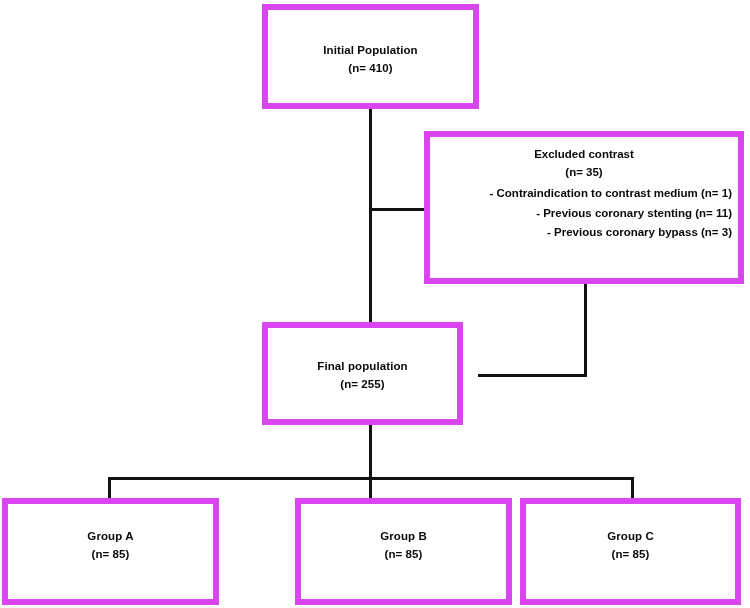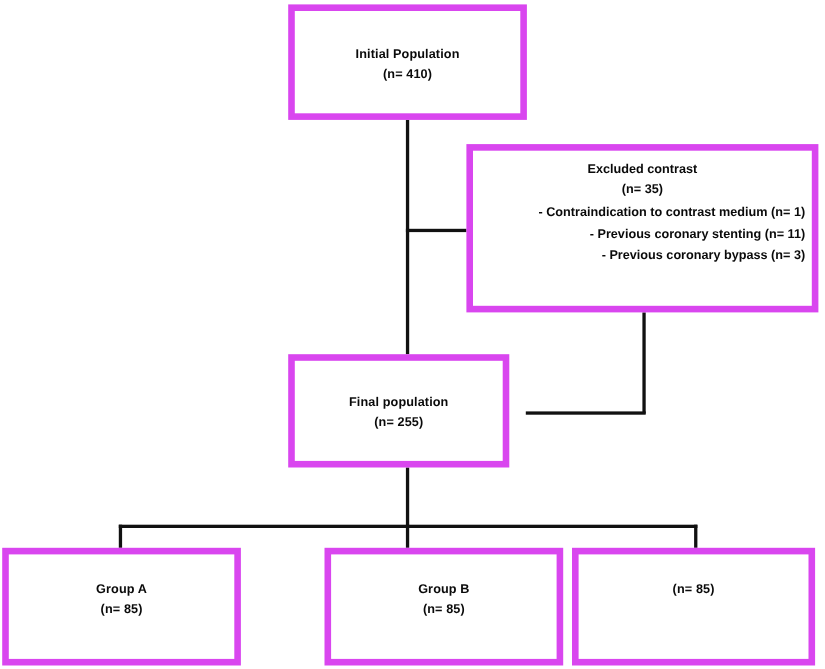--- a/index.html
+++ b/index.html
@@ -160,17 +160,18 @@
 
   <div class="node" id="node-group-b">
     <div class="node-inner">
       <div class="node-title">Group B</div>
       <div class="node-count">(n= 85)</div>
     </div>
   </div>
 
   <div class="node" id="node-group-c">
     <div class="node-inner">
+      <div class="node-title">Group C</div>
       <div class="node-count">(n= 85)</div>
     </div>
   </div>
 
 </div>
 
 </body></html>

